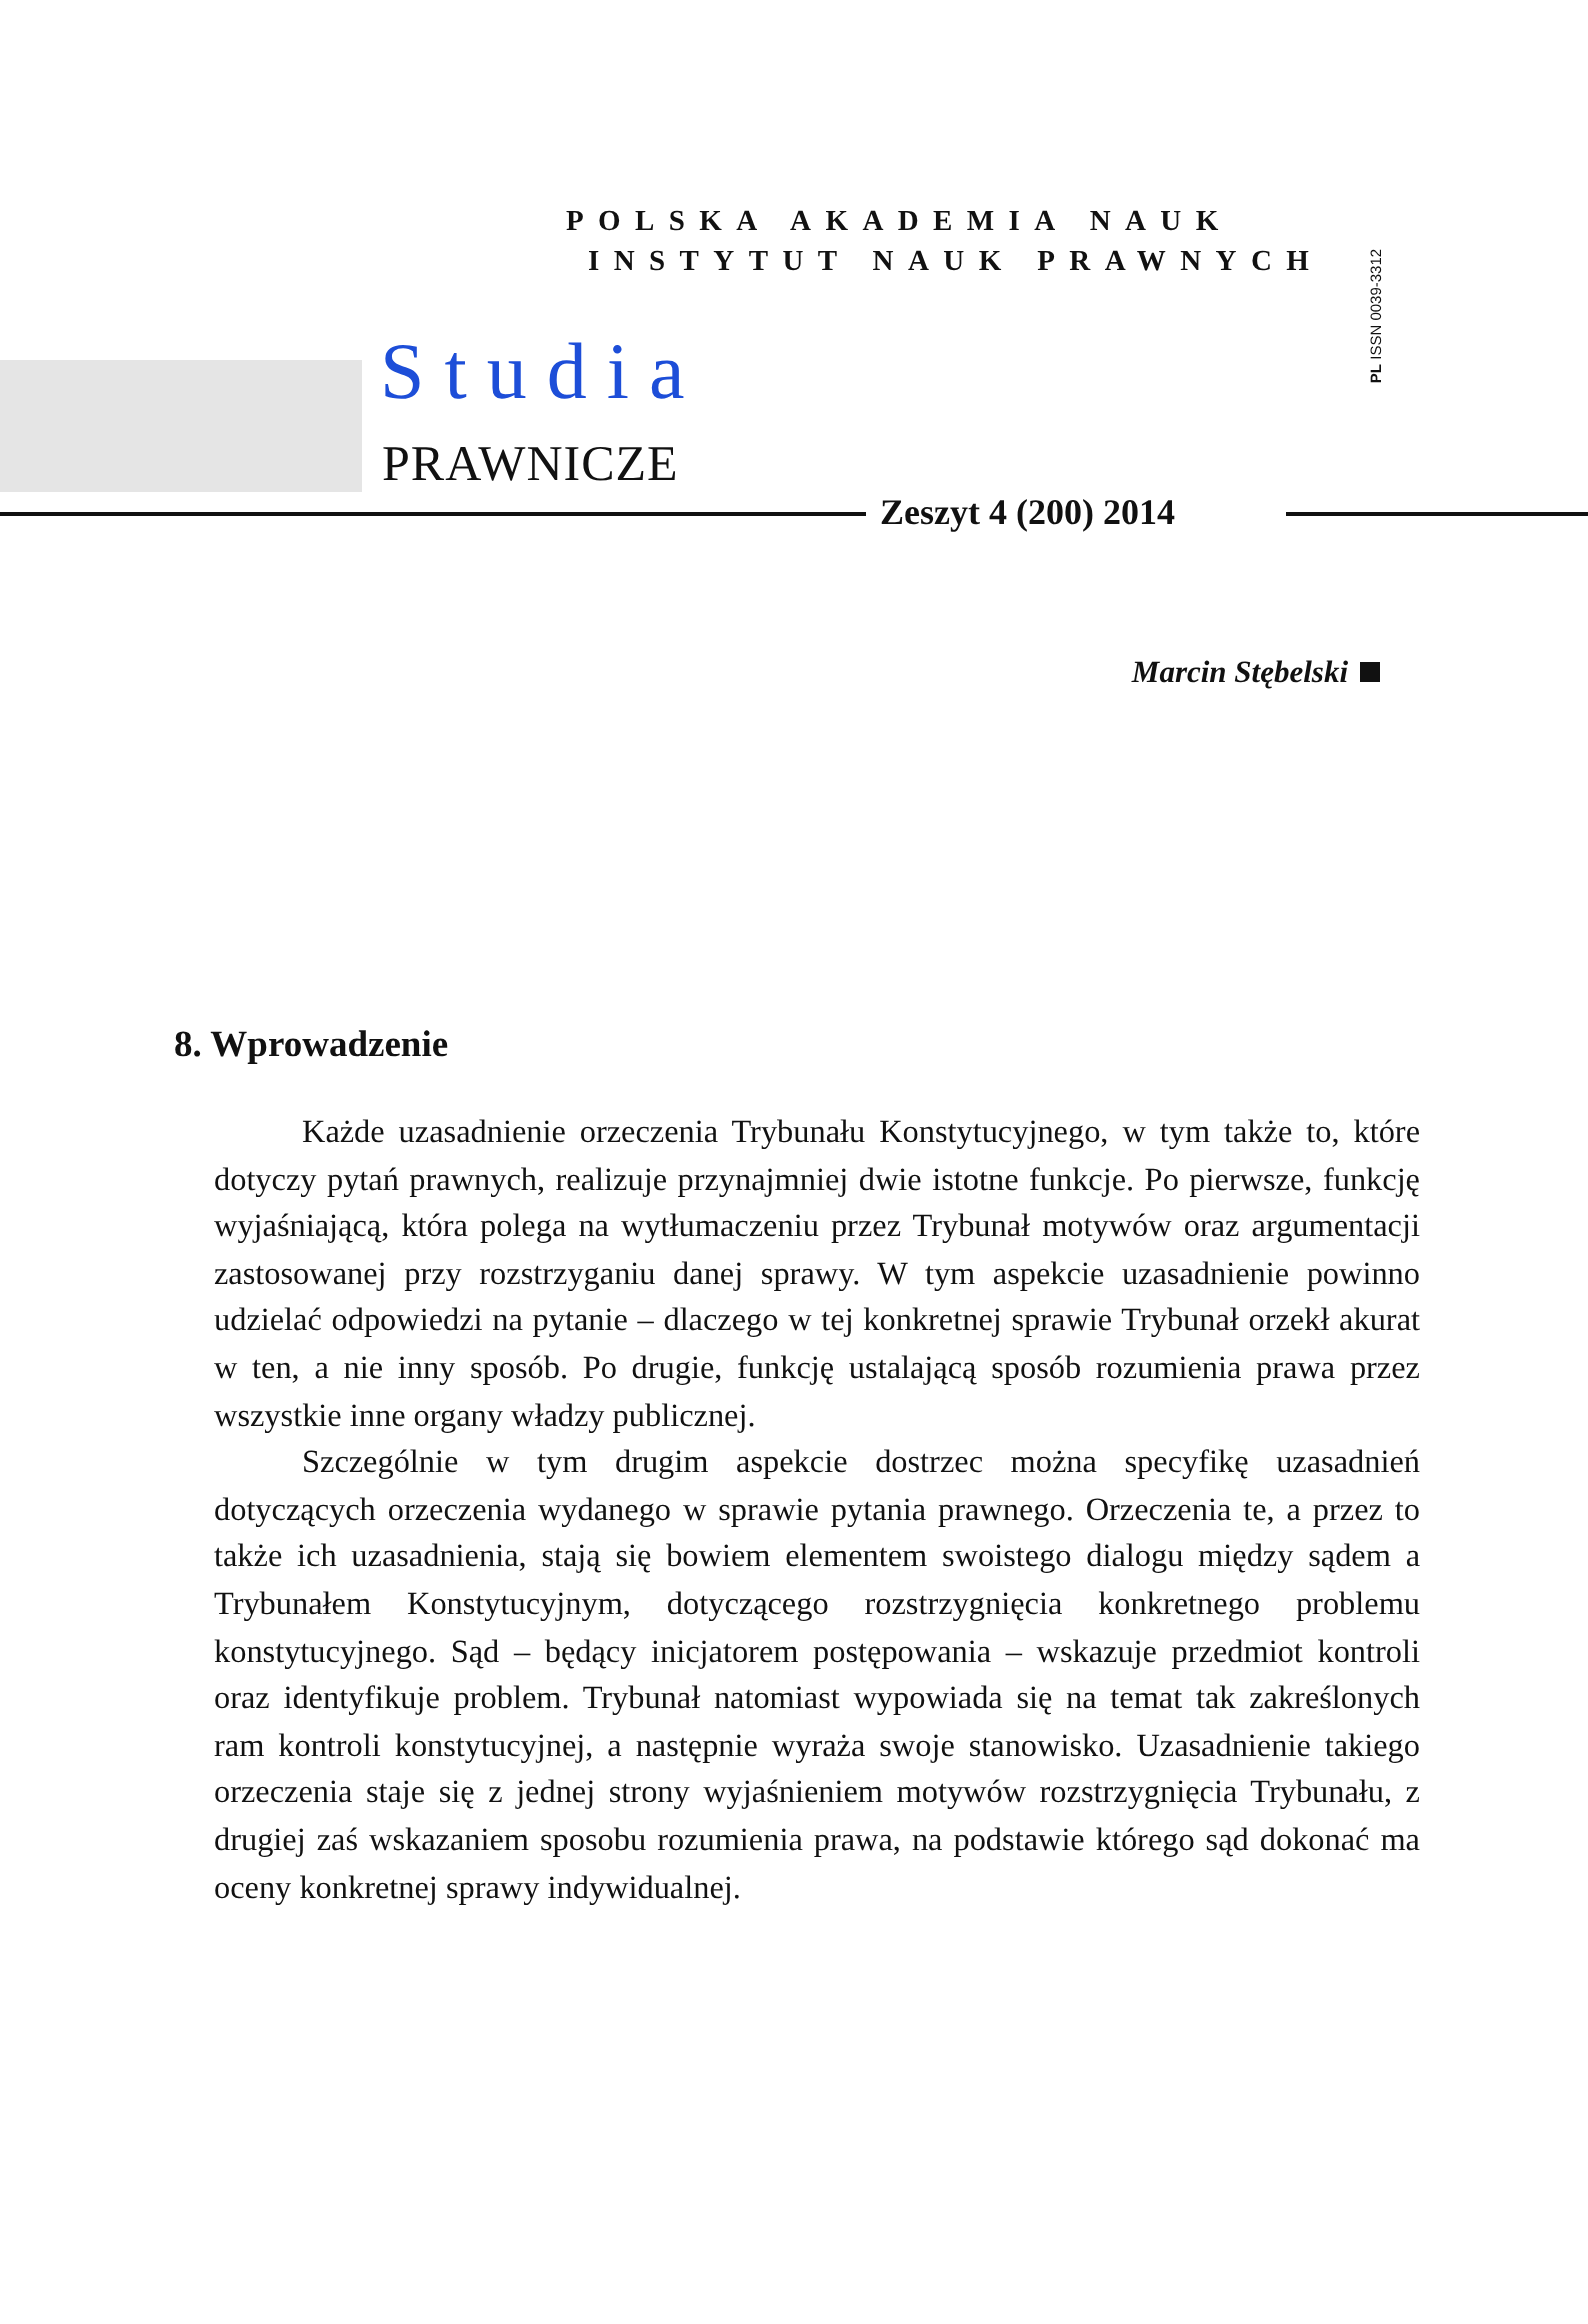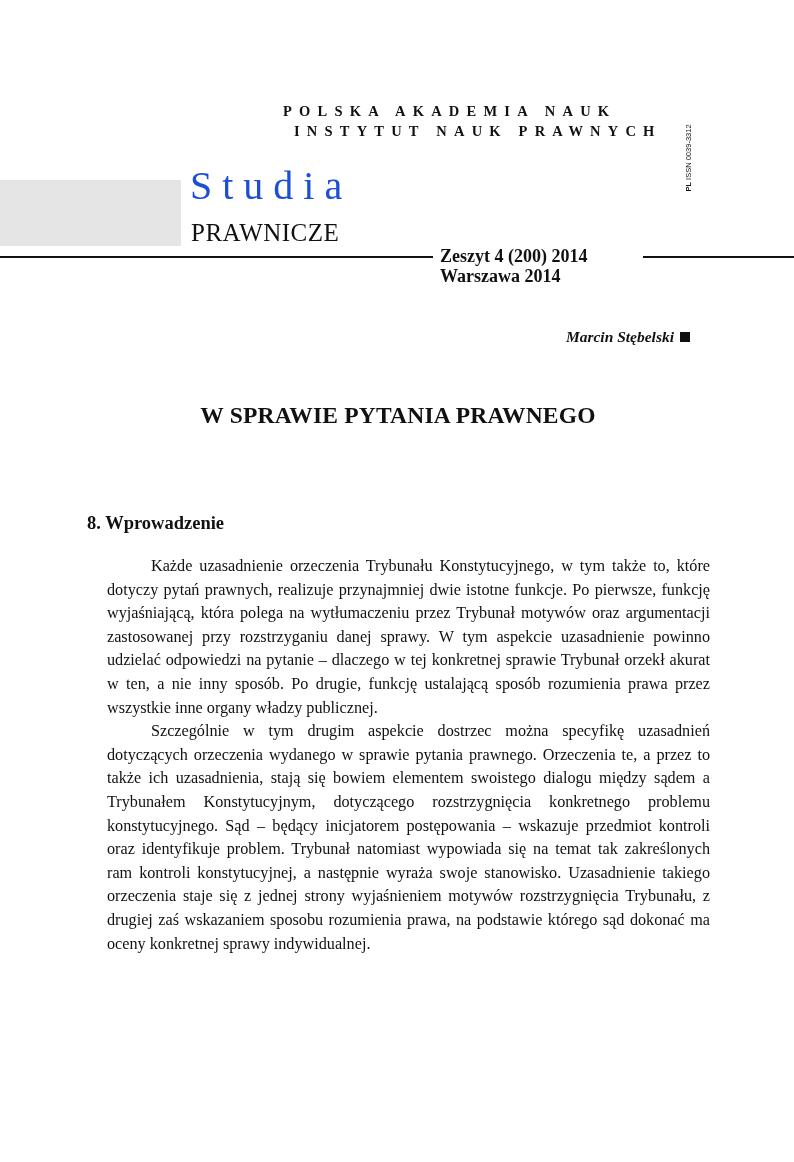--- a/index.html
+++ b/index.html
@@ -48,29 +48,27 @@
 
 <div class="abs grey-box"></div>
 <div class="abs logo-studia">Studia</div>
 <div class="abs logo-prawnicze">PRAWNICZE</div>
 
 <div class="abs rule-left"></div>
 <div class="abs rule-right"></div>
 
 <div class="abs issue">
   <div>Zeszyt 4 (200) 2014</div>
-  <div>Warszawa 2014</div>
 </div>
 
 <div class="abs author">
   <span>Marcin Stębelski</span><span class="sq"></span>
 </div>
 
 <div class="abs title">
-  <div>W SPRAWIE PYTANIA PRAWNEGO</div>
 </div>
 
 <div class="abs section">8. Wprowadzenie</div>
 
 <div class="abs body">
   <p>Każde uzasadnienie orzeczenia Trybunału Konstytucyjnego, w tym także to, które dotyczy pytań prawnych, realizuje przynajmniej dwie istotne funkcje. Po pierwsze, funkcję wyjaśniającą, która polega na wytłumaczeniu przez Trybunał motywów oraz argumentacji zastosowanej przy rozstrzyganiu danej sprawy. W tym aspekcie uzasadnienie powinno udzielać odpowiedzi na pytanie – dlaczego w tej konkretnej sprawie Trybunał orzekł akurat w ten, a nie inny sposób. Po drugie, funkcję ustalającą sposób rozumienia prawa przez wszystkie inne organy władzy publicznej.</p>
   <p>Szczególnie w tym drugim aspekcie dostrzec można specyfikę uzasadnień dotyczących orzeczenia wydanego w sprawie pytania prawnego. Orzeczenia te, a przez to także ich uzasadnienia, stają się bowiem elementem swoistego dialogu między sądem a Trybunałem Konstytucyjnym, dotyczącego rozstrzygnięcia konkretnego problemu konstytucyjnego. Sąd – będący inicjatorem postępowania – wskazuje przedmiot kontroli oraz identyfikuje problem. Trybunał natomiast wypowiada się na temat tak zakreślonych ram kontroli konstytucyjnej, a następnie wyraża swoje stanowisko. Uzasadnienie takiego orzeczenia staje się z jednej strony wyjaśnieniem motywów rozstrzygnięcia Trybunału, z drugiej zaś wskazaniem sposobu rozumienia prawa, na podstawie którego sąd dokonać ma oceny konkretnej sprawy indywidualnej.</p>
 </div>
 
 </body></html>

